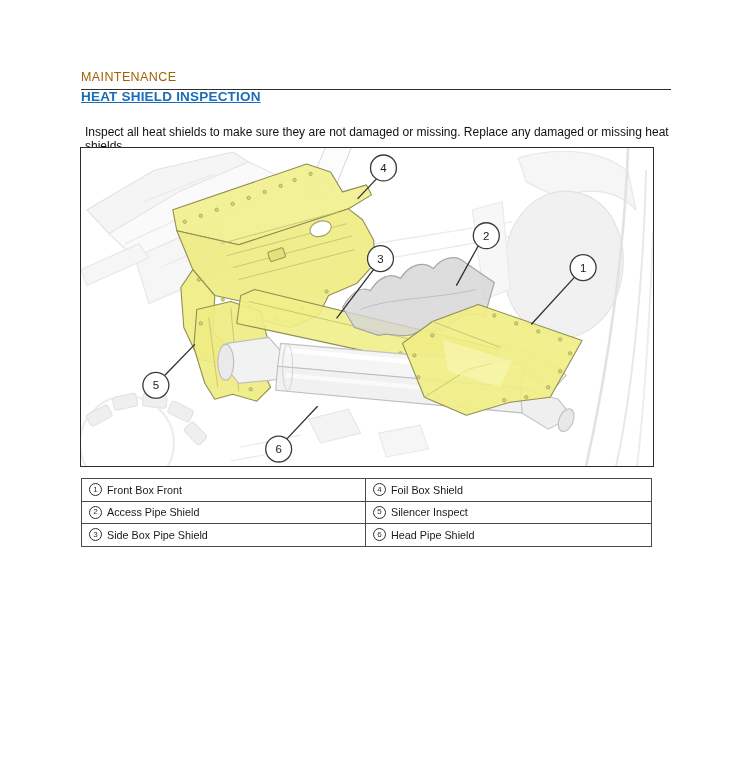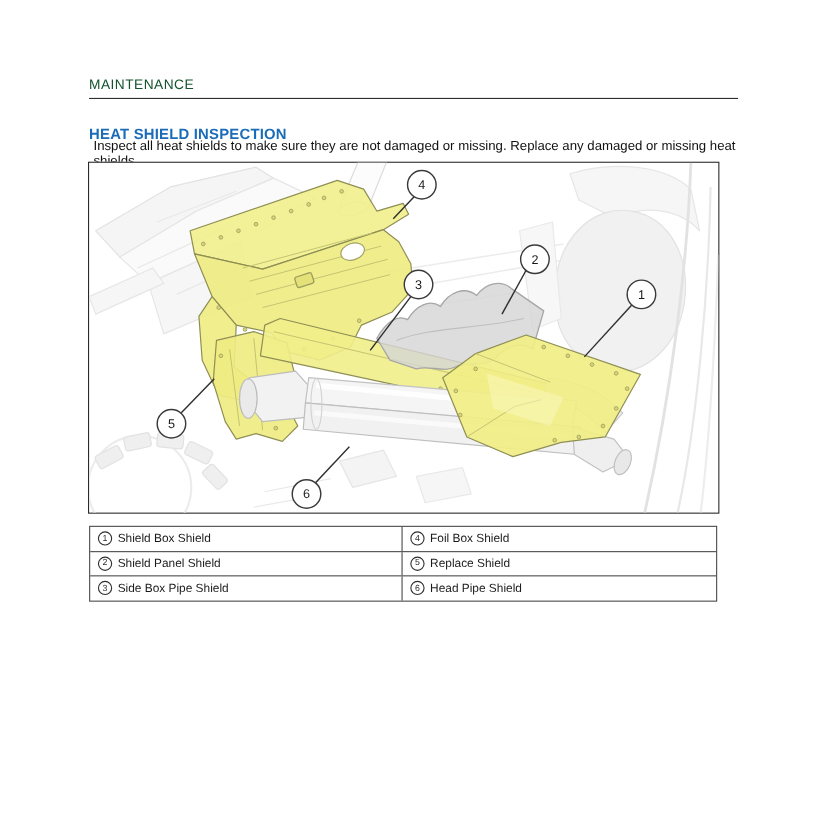--- a/index.html
+++ b/index.html
@@ -1,28 +1,28 @@
 <!DOCTYPE html>
 <html><head>
 <meta charset="utf-8">
 <style>
   html,body{margin:0;padding:0;}
   body{
     width:751px;height:764px;background:#ffffff;position:relative;
     font-family:"Liberation Sans", sans-serif;color:#1a1a1a;overflow:hidden;
   }
   .header-title{
-    position:absolute;left:81px;top:70px;font-size:12.5px;letter-spacing:.4px;color:#14532d;
+    position:absolute;left:81px;top:70px;font-size:12.5px;letter-spacing:.4px;color:#a16207;
   }
   .header-rule{
     position:absolute;left:81px;top:89px;width:590px;height:1.4px;background:#2e2e2e;
   }
   .section-title{
-    position:absolute;left:81px;top:114px;font-size:13.5px;font-weight:bold;
-    letter-spacing:.2px;color:#1a6cb8;
+    position:absolute;left:81px;top:89px;font-size:13.5px;font-weight:bold;
+    letter-spacing:.2px;color:#1a6cb8;text-decoration:underline;
   }
   .intro-text{
     position:absolute;left:85px;top:125px;width:600px;font-size:12px;color:#111;
   }
   .figure-frame{
     position:absolute;left:80px;top:147px;width:574px;height:320px;
     border:1.5px solid #2b2b2b;box-sizing:border-box;background:#ffffff;
   }
   .figure-frame svg{display:block;width:100%;height:100%;}
   .legend-table{
@@ -197,35 +197,35 @@
       <text x="198" y="306">6</text>
     </g>
   </g>
 </svg>
 </div>
 
 <div class="legend-table">
   <div class="legend-row">
     <div class="legend-cell">
       <span class="circ-marker">1</span>
-      <span>Shield Box Shield</span>
+      <span>Front Box Front</span>
     </div>
     <div class="legend-cell right">
       <span class="circ-marker">4</span>
       <span>Foil Box Shield</span>
     </div>
   </div>
   <div class="legend-row">
     <div class="legend-cell">
       <span class="circ-marker">2</span>
-      <span>Shield Panel Shield</span>
+      <span>Access Pipe Shield</span>
     </div>
     <div class="legend-cell right">
       <span class="circ-marker">5</span>
-      <span>Replace Shield</span>
+      <span>Silencer Inspect</span>
     </div>
   </div>
   <div class="legend-row">
     <div class="legend-cell">
       <span class="circ-marker">3</span>
       <span>Side Box Pipe Shield</span>
     </div>
     <div class="legend-cell right">
       <span class="circ-marker">6</span>
       <span>Head Pipe Shield</span>

